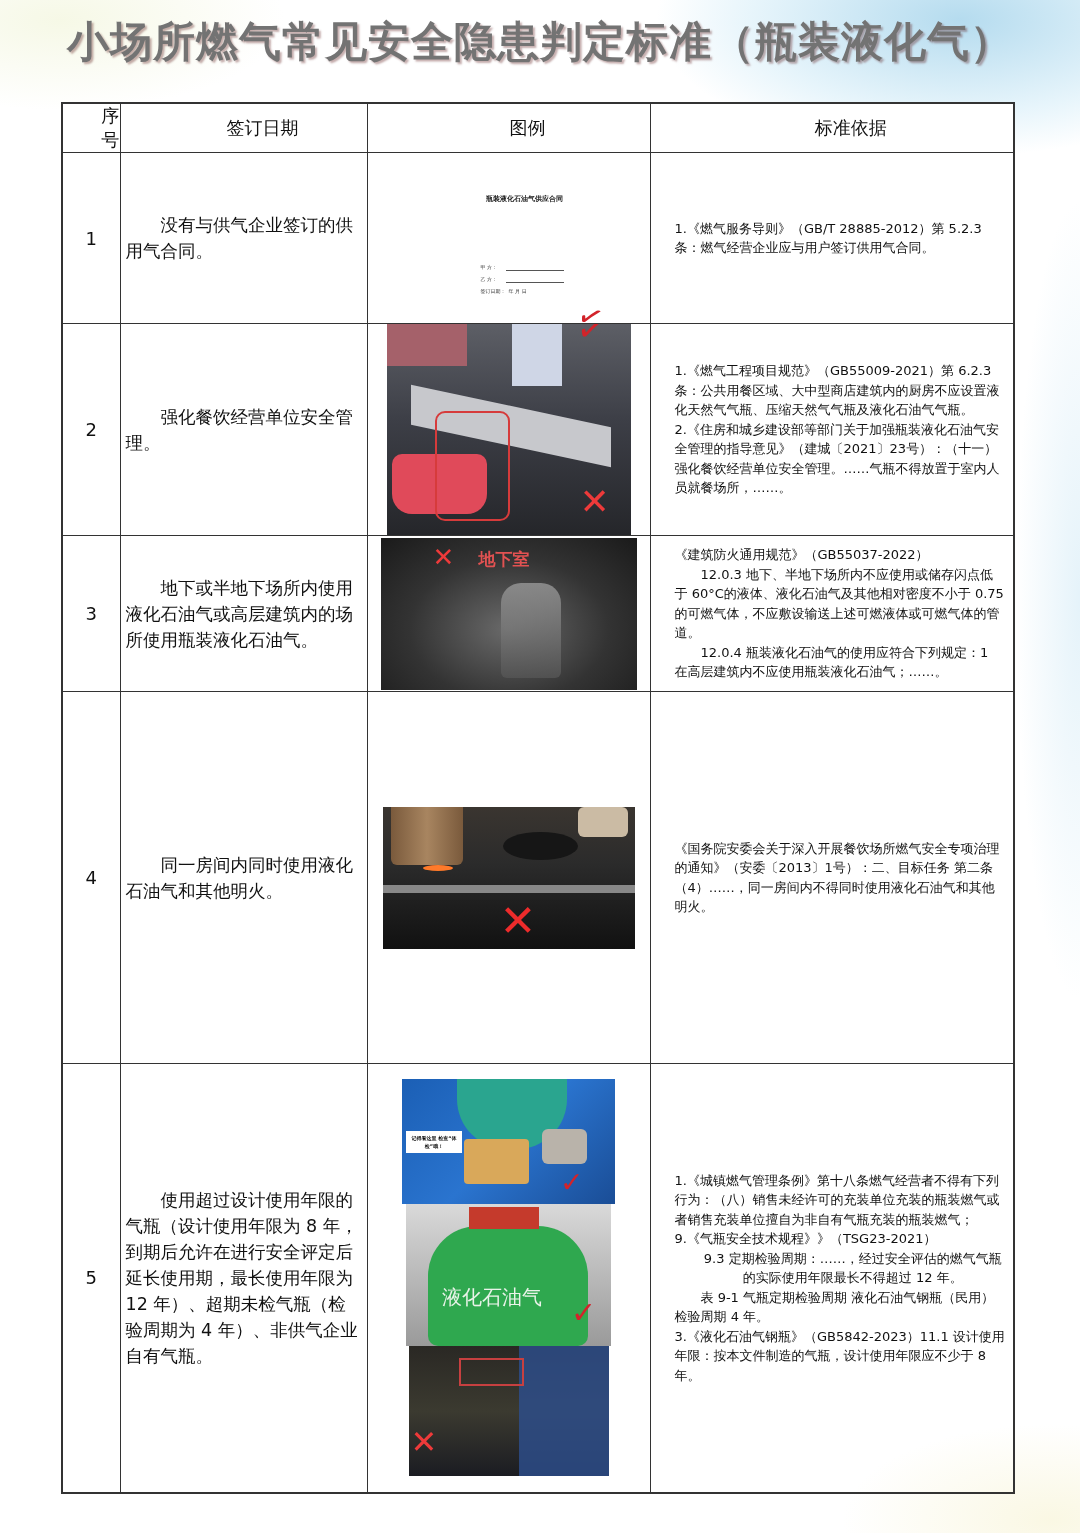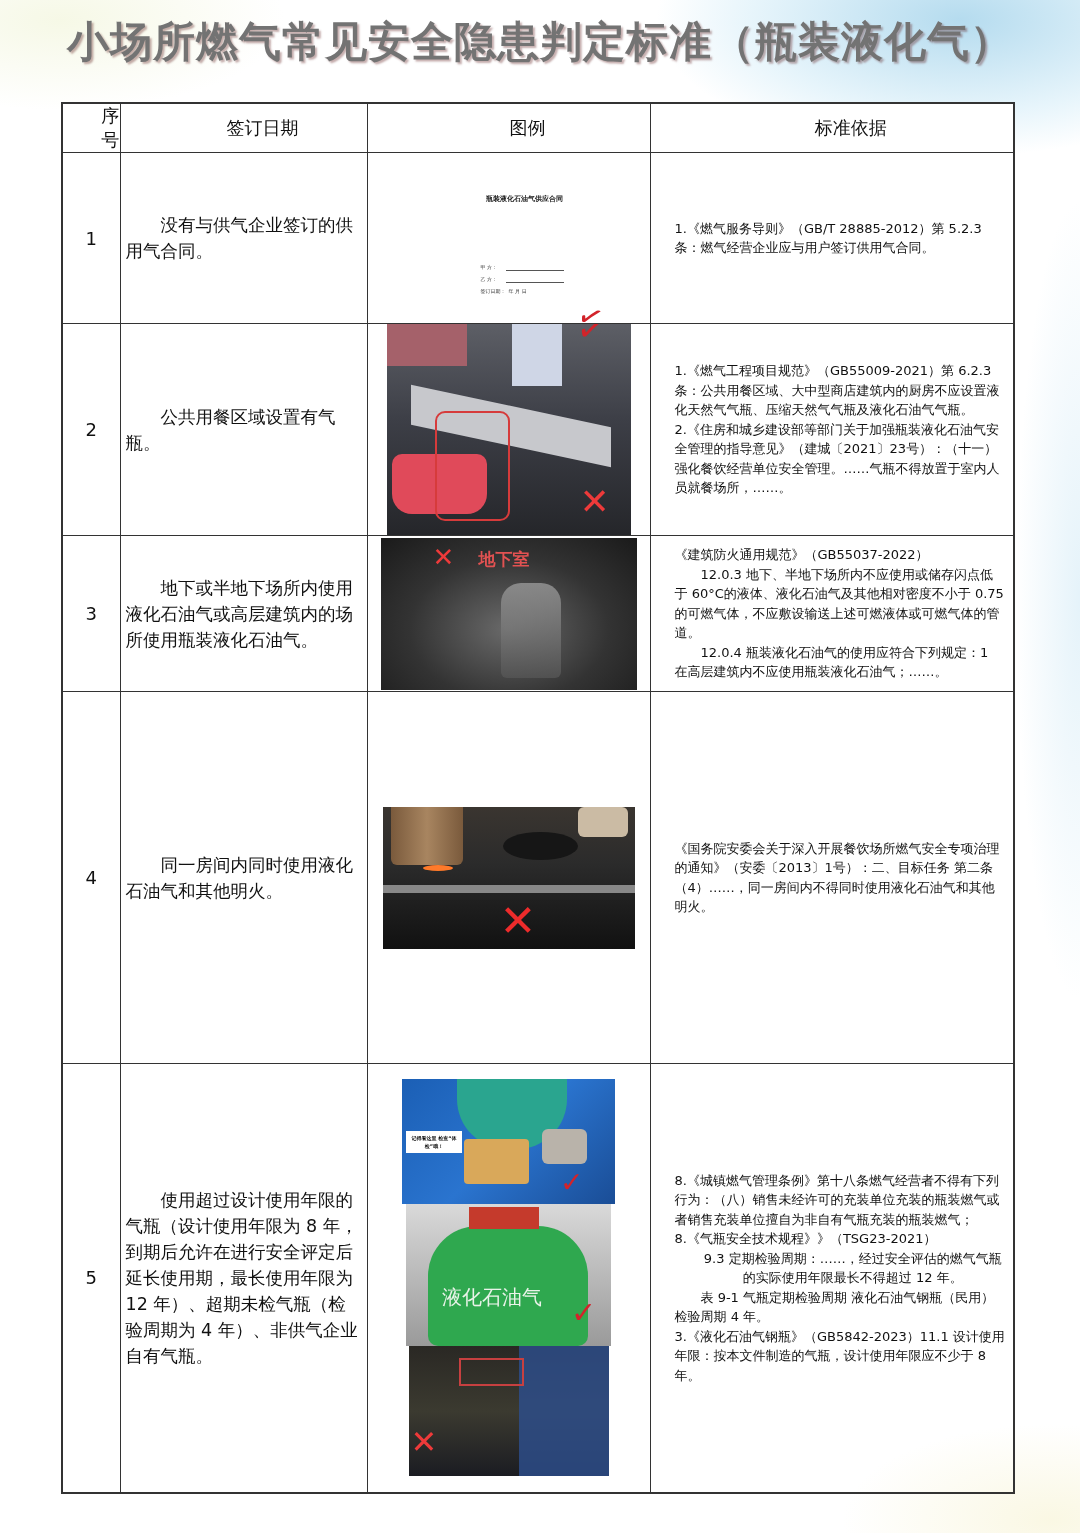--- a/index.html
+++ b/index.html
@@ -105,21 +105,21 @@
           <div class="mark-v" style="right:30px;bottom:-10px;font-size:30px;transform:rotate(20deg)">✓</div>
         </div>
       </td>
       <td class="stdtxt">
         <span>1.《燃气服务导则》（GB/T 28885-2012）第 5.2.3 条：燃气经营企业应与用户签订供用气合同。</span>
       </td>
     </tr>
 
     <tr style="height:212px">
       <td class="no">2</td>
-      <td class="desc">公共用餐区域设置有气瓶。</td>
+      <td class="desc">强化餐饮经营单位安全管理。</td>
       <td class="img">
         <div class="ph photo2">
           <div style="position:absolute;left:0;top:0;width:80px;height:42px;background:#a5616a;"></div>
           <div style="position:absolute;left:125px;top:0;width:50px;height:62px;background:#cfd6e6;"></div>
           <div style="position:absolute;left:24px;top:82px;width:200px;height:40px;background:#c7c8cc;transform:skewY(12deg);"></div>
           <div style="position:absolute;left:5px;top:130px;width:95px;height:60px;background:#e04a5a;border-radius:10px 10px 20px 20px;"></div>
           <div style="position:absolute;left:48px;top:87px;width:75px;height:110px;border:2px solid #d63b3b;border-radius:10px;"></div>
           <div class="mark-v" style="left:190px;top:-12px;font-size:34px;transform:rotate(10deg)">✓</div>
           <div class="mark-x" style="left:193px;top:160px;font-size:36px">✕</div>
         </div>
@@ -182,21 +182,21 @@
           <div style="position:absolute;left:36px;top:80px;font-size:20px;color:#e9f3e9;font-family:'DejaVu Serif',serif">液化石油气</div>
           <div class="mark-v" style="left:165px;top:94px;font-size:30px">✓</div>
         </div>
         <div class="ph photo5c">
           <div style="position:absolute;left:110px;top:0;width:90px;height:130px;background:#2d4f8e;opacity:0.8"></div>
           <div style="position:absolute;left:50px;top:12px;width:65px;height:28px;border:2px solid #c74040"></div>
           <div class="mark-x" style="left:2px;top:80px;font-size:32px">✕</div>
         </div>
       </td>
       <td class="stdtxt">
-        <span style="display:block">8.《城镇燃气管理条例》第十八条燃气经营者不得有下列行为：（八）销售未经许可的充装单位充装的瓶装燃气或者销售充装单位擅自为非自有气瓶充装的瓶装燃气；</span>
-        <span style="display:block">8.《气瓶安全技术规程》》（TSG23-2021）</span>
+        <span style="display:block">1.《城镇燃气管理条例》第十八条燃气经营者不得有下列行为：（八）销售未经许可的充装单位充装的瓶装燃气或者销售充装单位擅自为非自有气瓶充装的瓶装燃气；</span>
+        <span style="display:block">9.《气瓶安全技术规程》》（TSG23-2021）</span>
         <span class="ind">9.3 定期检验周期：……，经过安全评估的燃气气瓶的实际使用年限最长不得超过 12 年。</span>
         <span class="ind2">表 9-1 气瓶定期检验周期 液化石油气钢瓶（民用）检验周期 4 年。</span>
         <span style="display:block">3.《液化石油气钢瓶》（GB5842-2023）11.1 设计使用年限：按本文件制造的气瓶，设计使用年限应不少于 8 年。</span>
       </td>
     </tr>
   </tbody>
 </table>
 
 </body></html>

